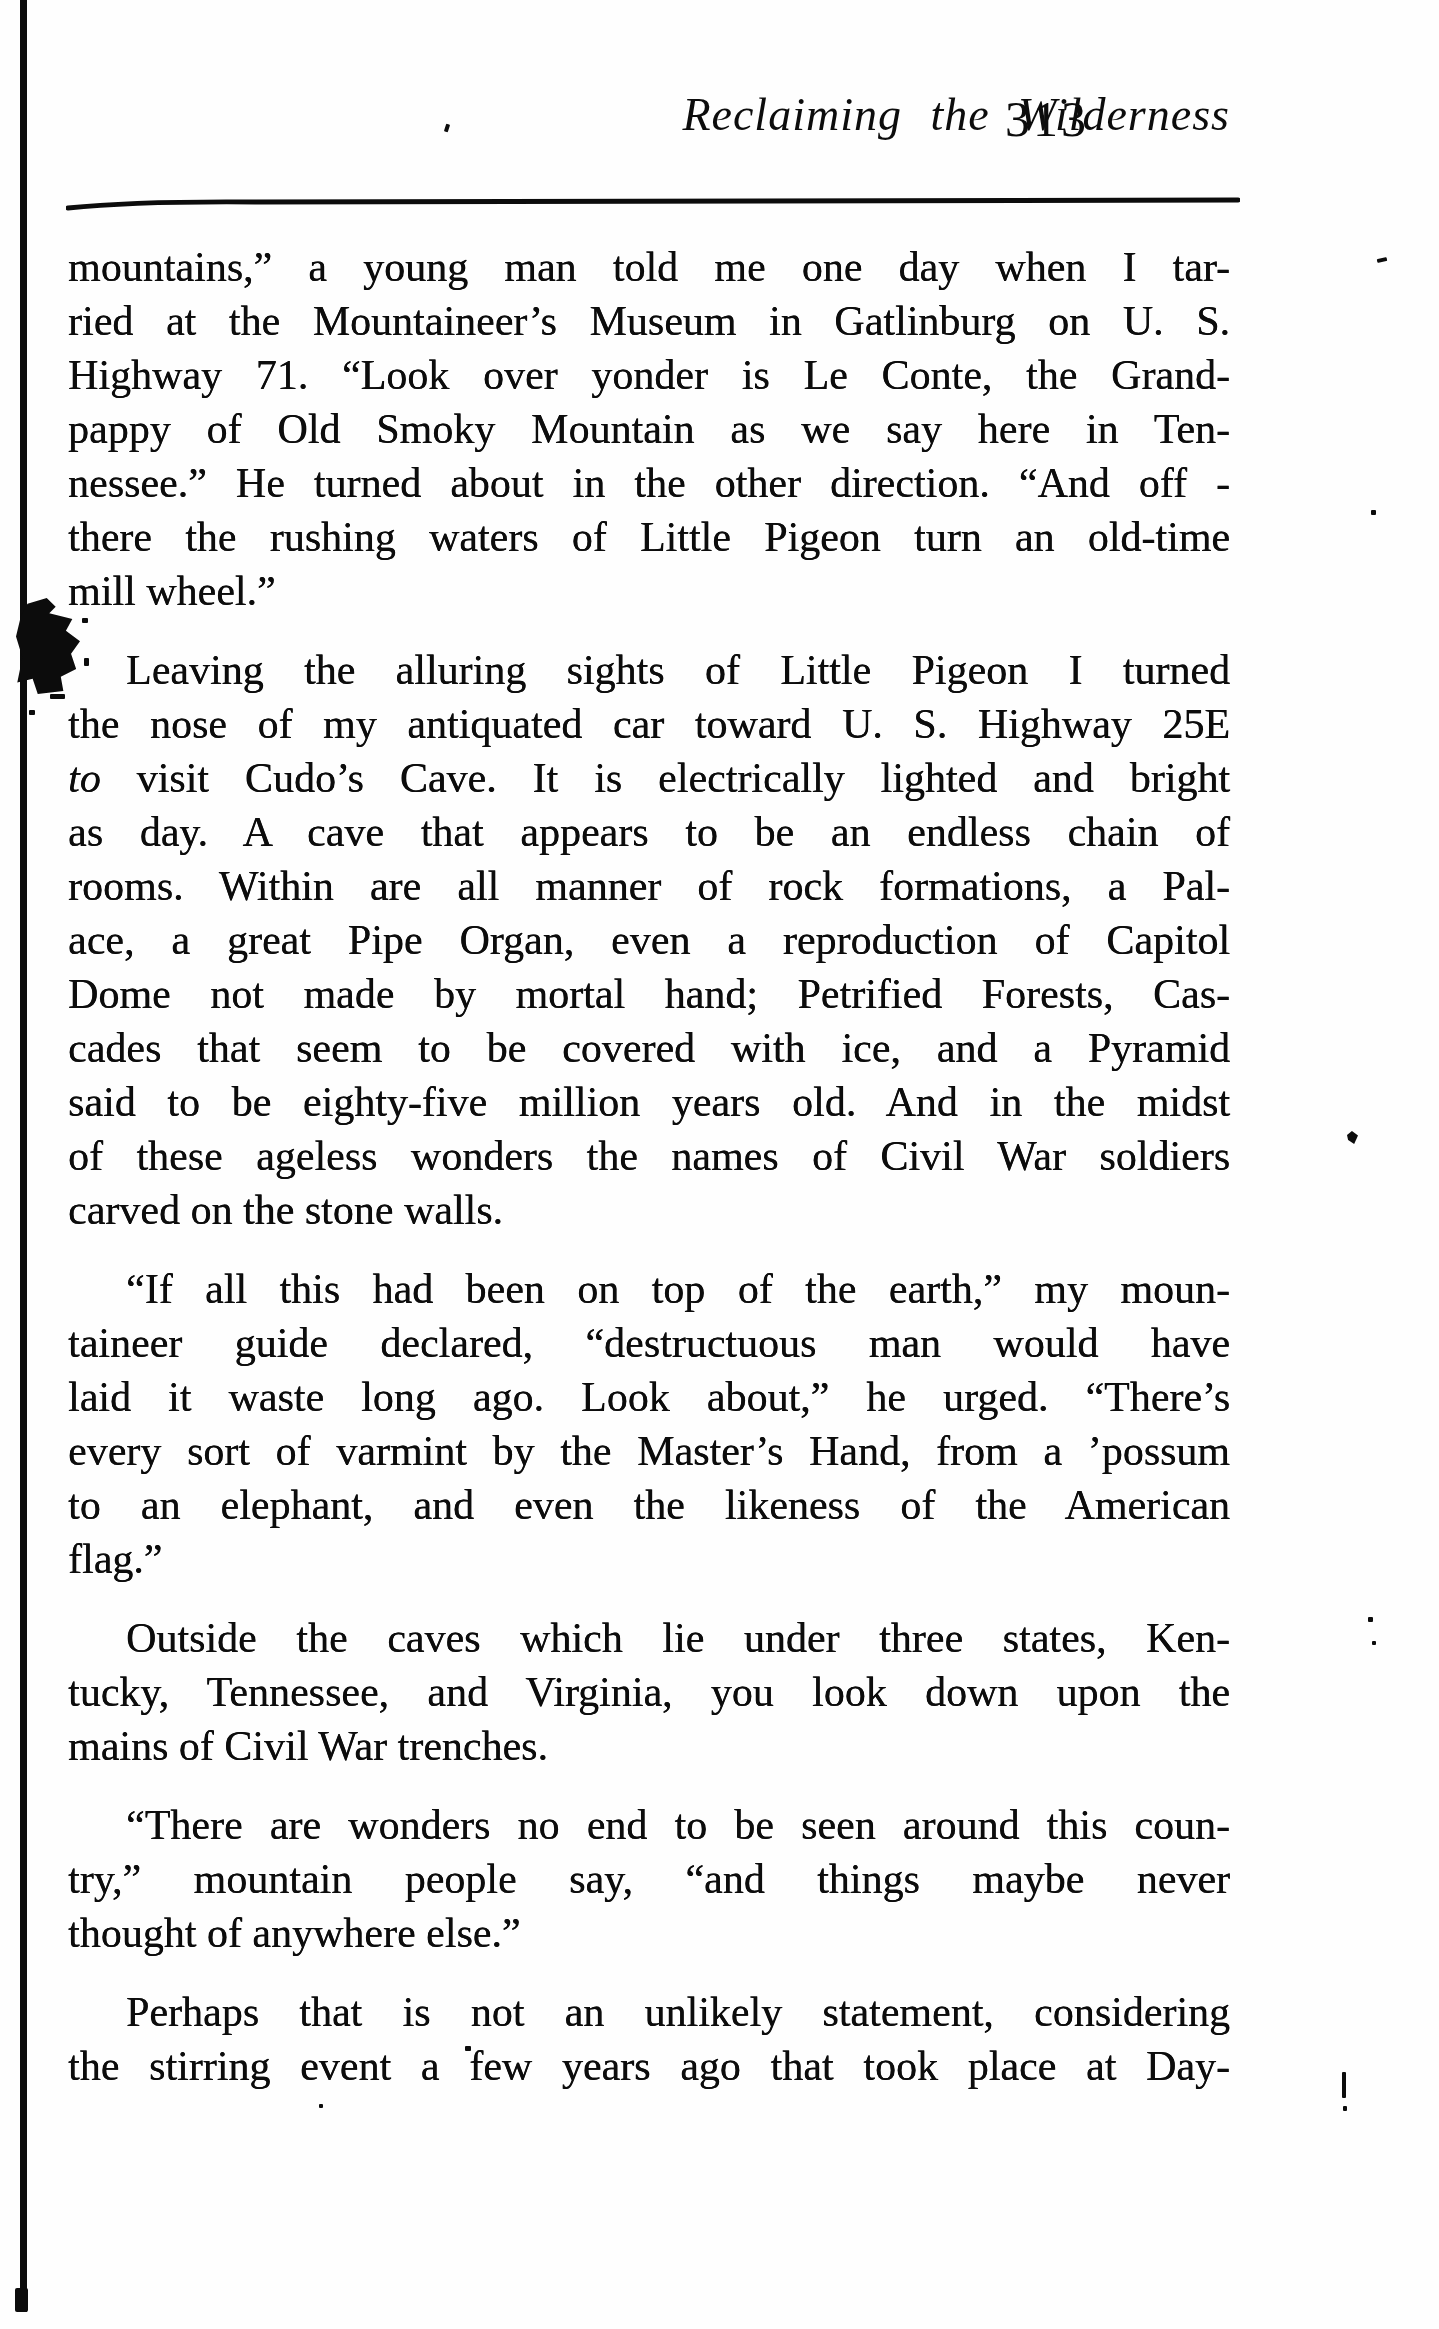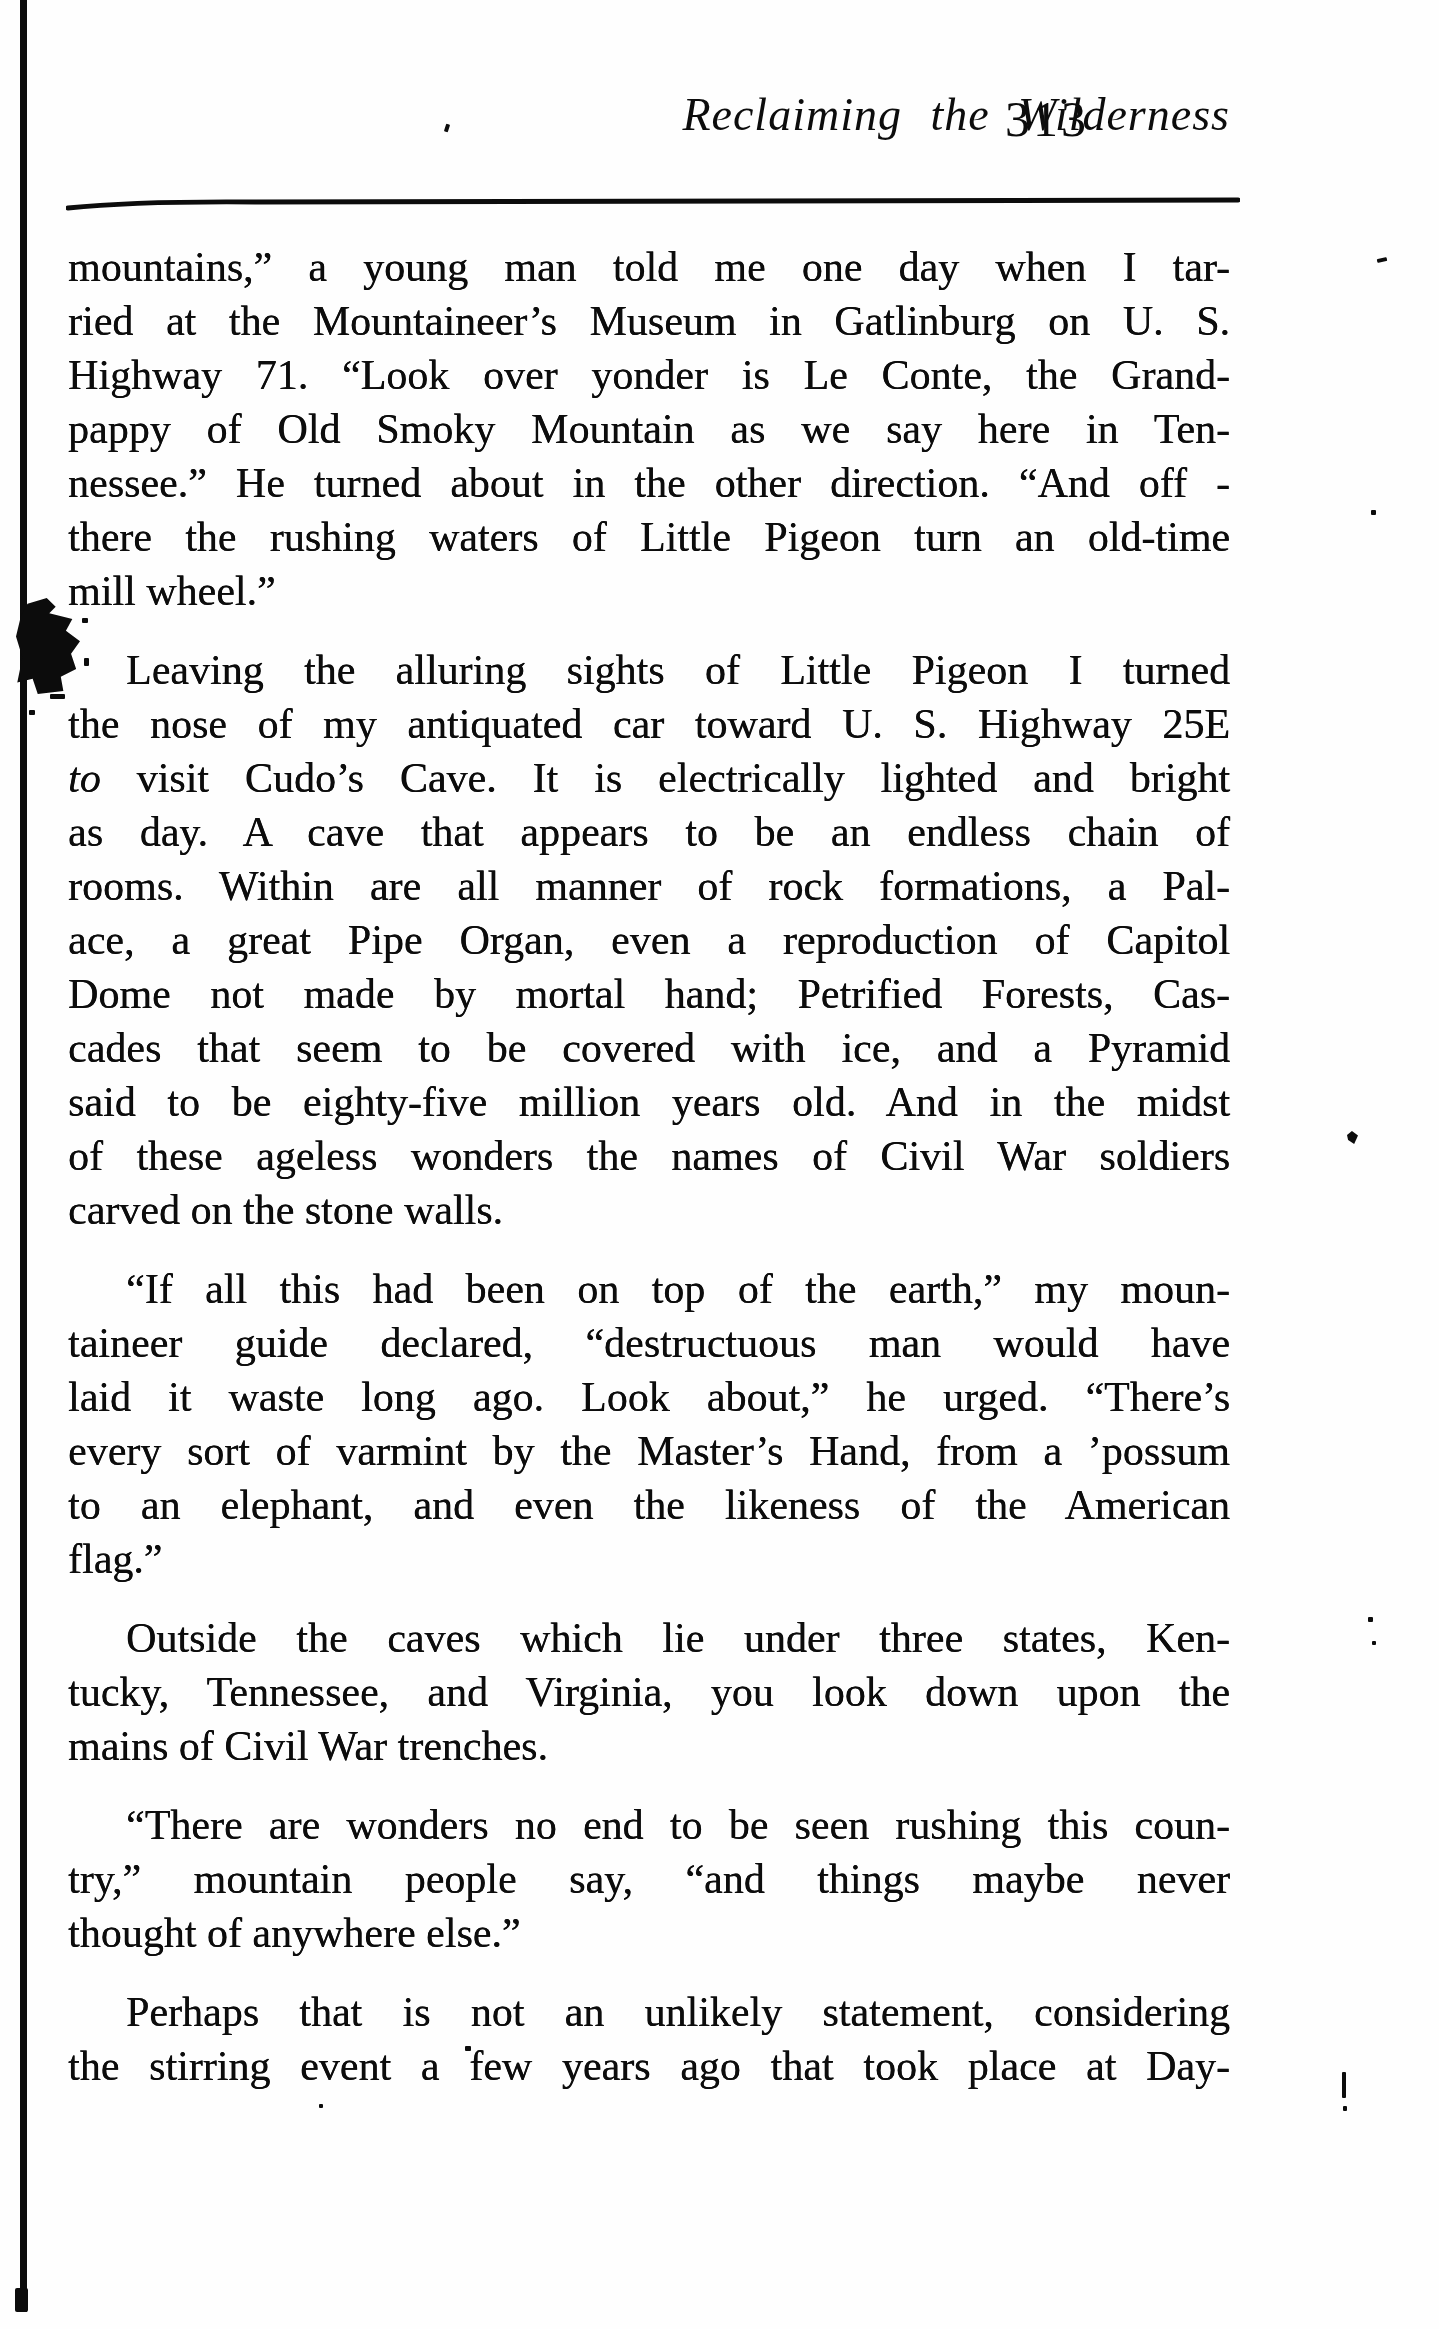--- a/index.html
+++ b/index.html
@@ -103,21 +103,21 @@
       <div class="line last">carved on the stone walls.</div>
       <div class="line indent">“If all this had been on top of the earth,” my moun-</div>
       <div class="line">taineer guide declared, “destructuous man would have</div>
       <div class="line">laid it waste long ago. Look about,” he urged. “There’s</div>
       <div class="line">every sort of varmint by the Master’s Hand, from a ’possum</div>
       <div class="line">to an elephant, and even the likeness of the American</div>
       <div class="line last">flag.”</div>
       <div class="line indent">Outside the caves which lie under three states, Ken-</div>
       <div class="line">tucky, Tennessee, and Virginia, you look down upon the</div>
       <div class="line last">mains of Civil War trenches.</div>
-      <div class="line indent">“There are wonders no end to be seen rushing this coun-</div>
+      <div class="line indent">“There are wonders no end to be seen around this coun-</div>
       <div class="line">try,” mountain people say, “and things maybe never</div>
       <div class="line last">thought of anywhere else.”</div>
       <div class="line indent">Perhaps that is not an unlikely statement, considering</div>
       <div class="line">the stirring event a few years ago that took place at Day-</div>
     </div>
 
   <div class="ink-blot"></div>
   <div class="speck sp-blot-dash"></div>
   <div class="speck sp-blot-dot"></div>
   <div class="speck sp-blot-r1"></div>

